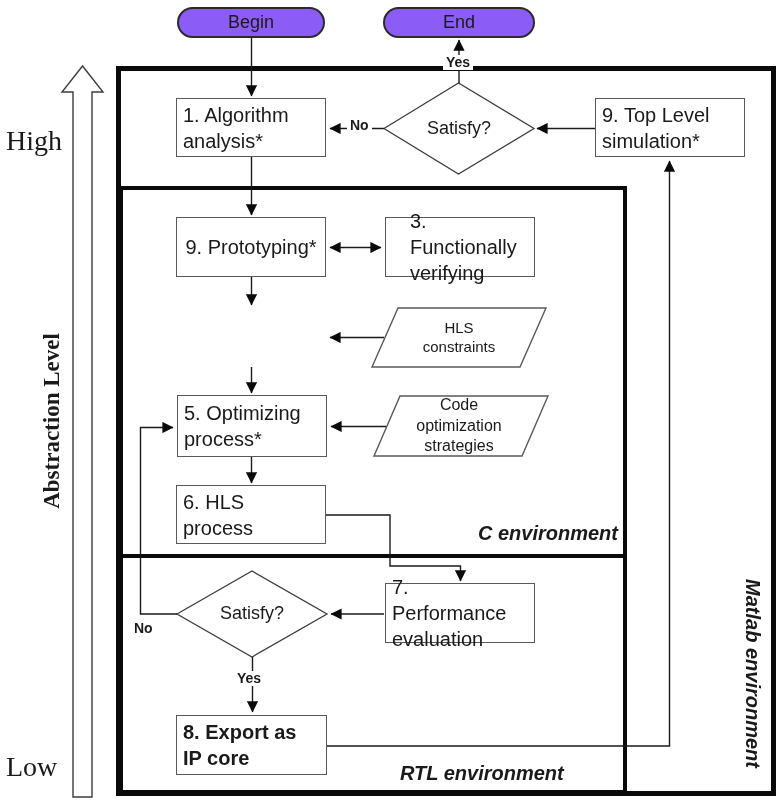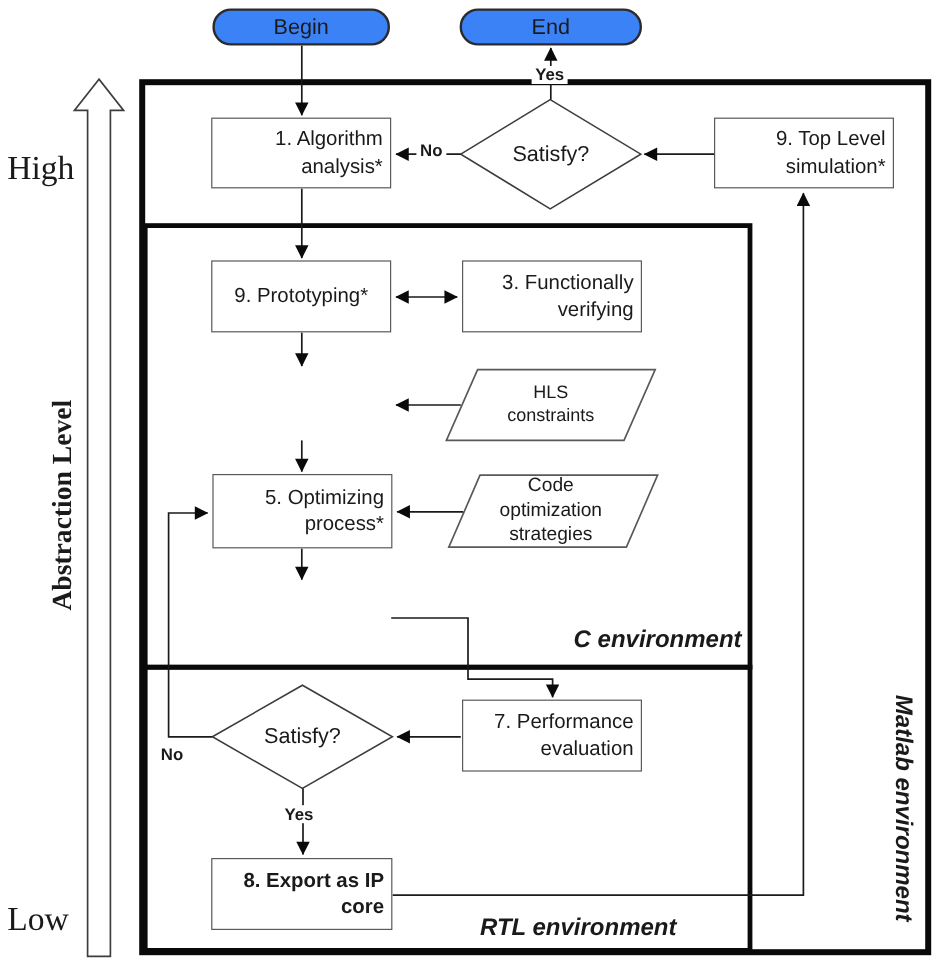--- a/index.html
+++ b/index.html
@@ -6,26 +6,26 @@
   #stage{
     position:relative;width:782px;height:804px;background:#ffffff;
     font-family:"Liberation Sans",sans-serif;color:#1a1a1a;overflow:hidden;
   }
   
   .region{position:absolute;border:5px solid #0a0a0a;background:transparent;box-sizing:border-box;z-index:1;}
   .region.inner{border-width:4px;}
   
   .pbox{
     position:absolute;box-sizing:border-box;border:1.5px solid #595959;background:#ffffff;
-    display:flex;align-items:center;justify-content:center;text-align:right;
-    font-size:17px;line-height:1.3;z-index:3;padding:2px 6px;
+    display:flex;align-items:center;justify-content:center;text-align:left;
+    font-size:20px;line-height:1.3;z-index:3;padding:2px 6px;
   }
   
   .oval{
-    position:absolute;box-sizing:border-box;border:2px solid #2b2b2b;border-radius:16px;background:#3b82f6;
+    position:absolute;box-sizing:border-box;border:2px solid #2b2b2b;border-radius:16px;background:#8b5cf6;
     display:flex;align-items:center;justify-content:center;font-size:18px;z-index:3;
   }
   svg.lines{position:absolute;left:0;top:0;z-index:2;pointer-events:none;}
   
   .lbl{position:absolute;z-index:4;white-space:nowrap;}
   .shape-txt{
     position:absolute;z-index:4;text-align:center;line-height:1.3;
     display:flex;align-items:center;justify-content:center;
   }
   .edge-lbl{font-weight:bold;font-size:14px;background:#ffffff;padding:0 3px;line-height:1.1;}
@@ -91,20 +91,23 @@
   </div>
   <div class="pbox" style="left:176px;top:217px;width:150px;height:60px;">
     <span>9. Prototyping*</span>
   </div>
   <div class="pbox" style="left:385px;top:217px;width:150px;height:60px;padding-left:24px;">
     <span>3. Functionally verifying</span>
   </div>
   <div class="pbox" style="left:177px;top:395px;width:150px;height:62px;">
     <span>5. Optimizing process*</span>
   </div>
+  <div class="pbox" style="left:176px;top:485px;width:150px;height:59px;">
+    <span>6. HLS process</span>
+  </div>
   <div class="pbox" style="left:385px;top:583px;width:150px;height:60px;">
     <span>7. Performance evaluation</span>
   </div>
   <div class="pbox" style="left:176px;top:715px;width:151px;height:60px;font-weight:bold;">
     <span>8. Export as IP core</span>
   </div>
   <div class="pbox" style="left:595px;top:98px;width:150px;height:59px;">
     <span>9. Top Level simulation*</span>
   </div>
 

